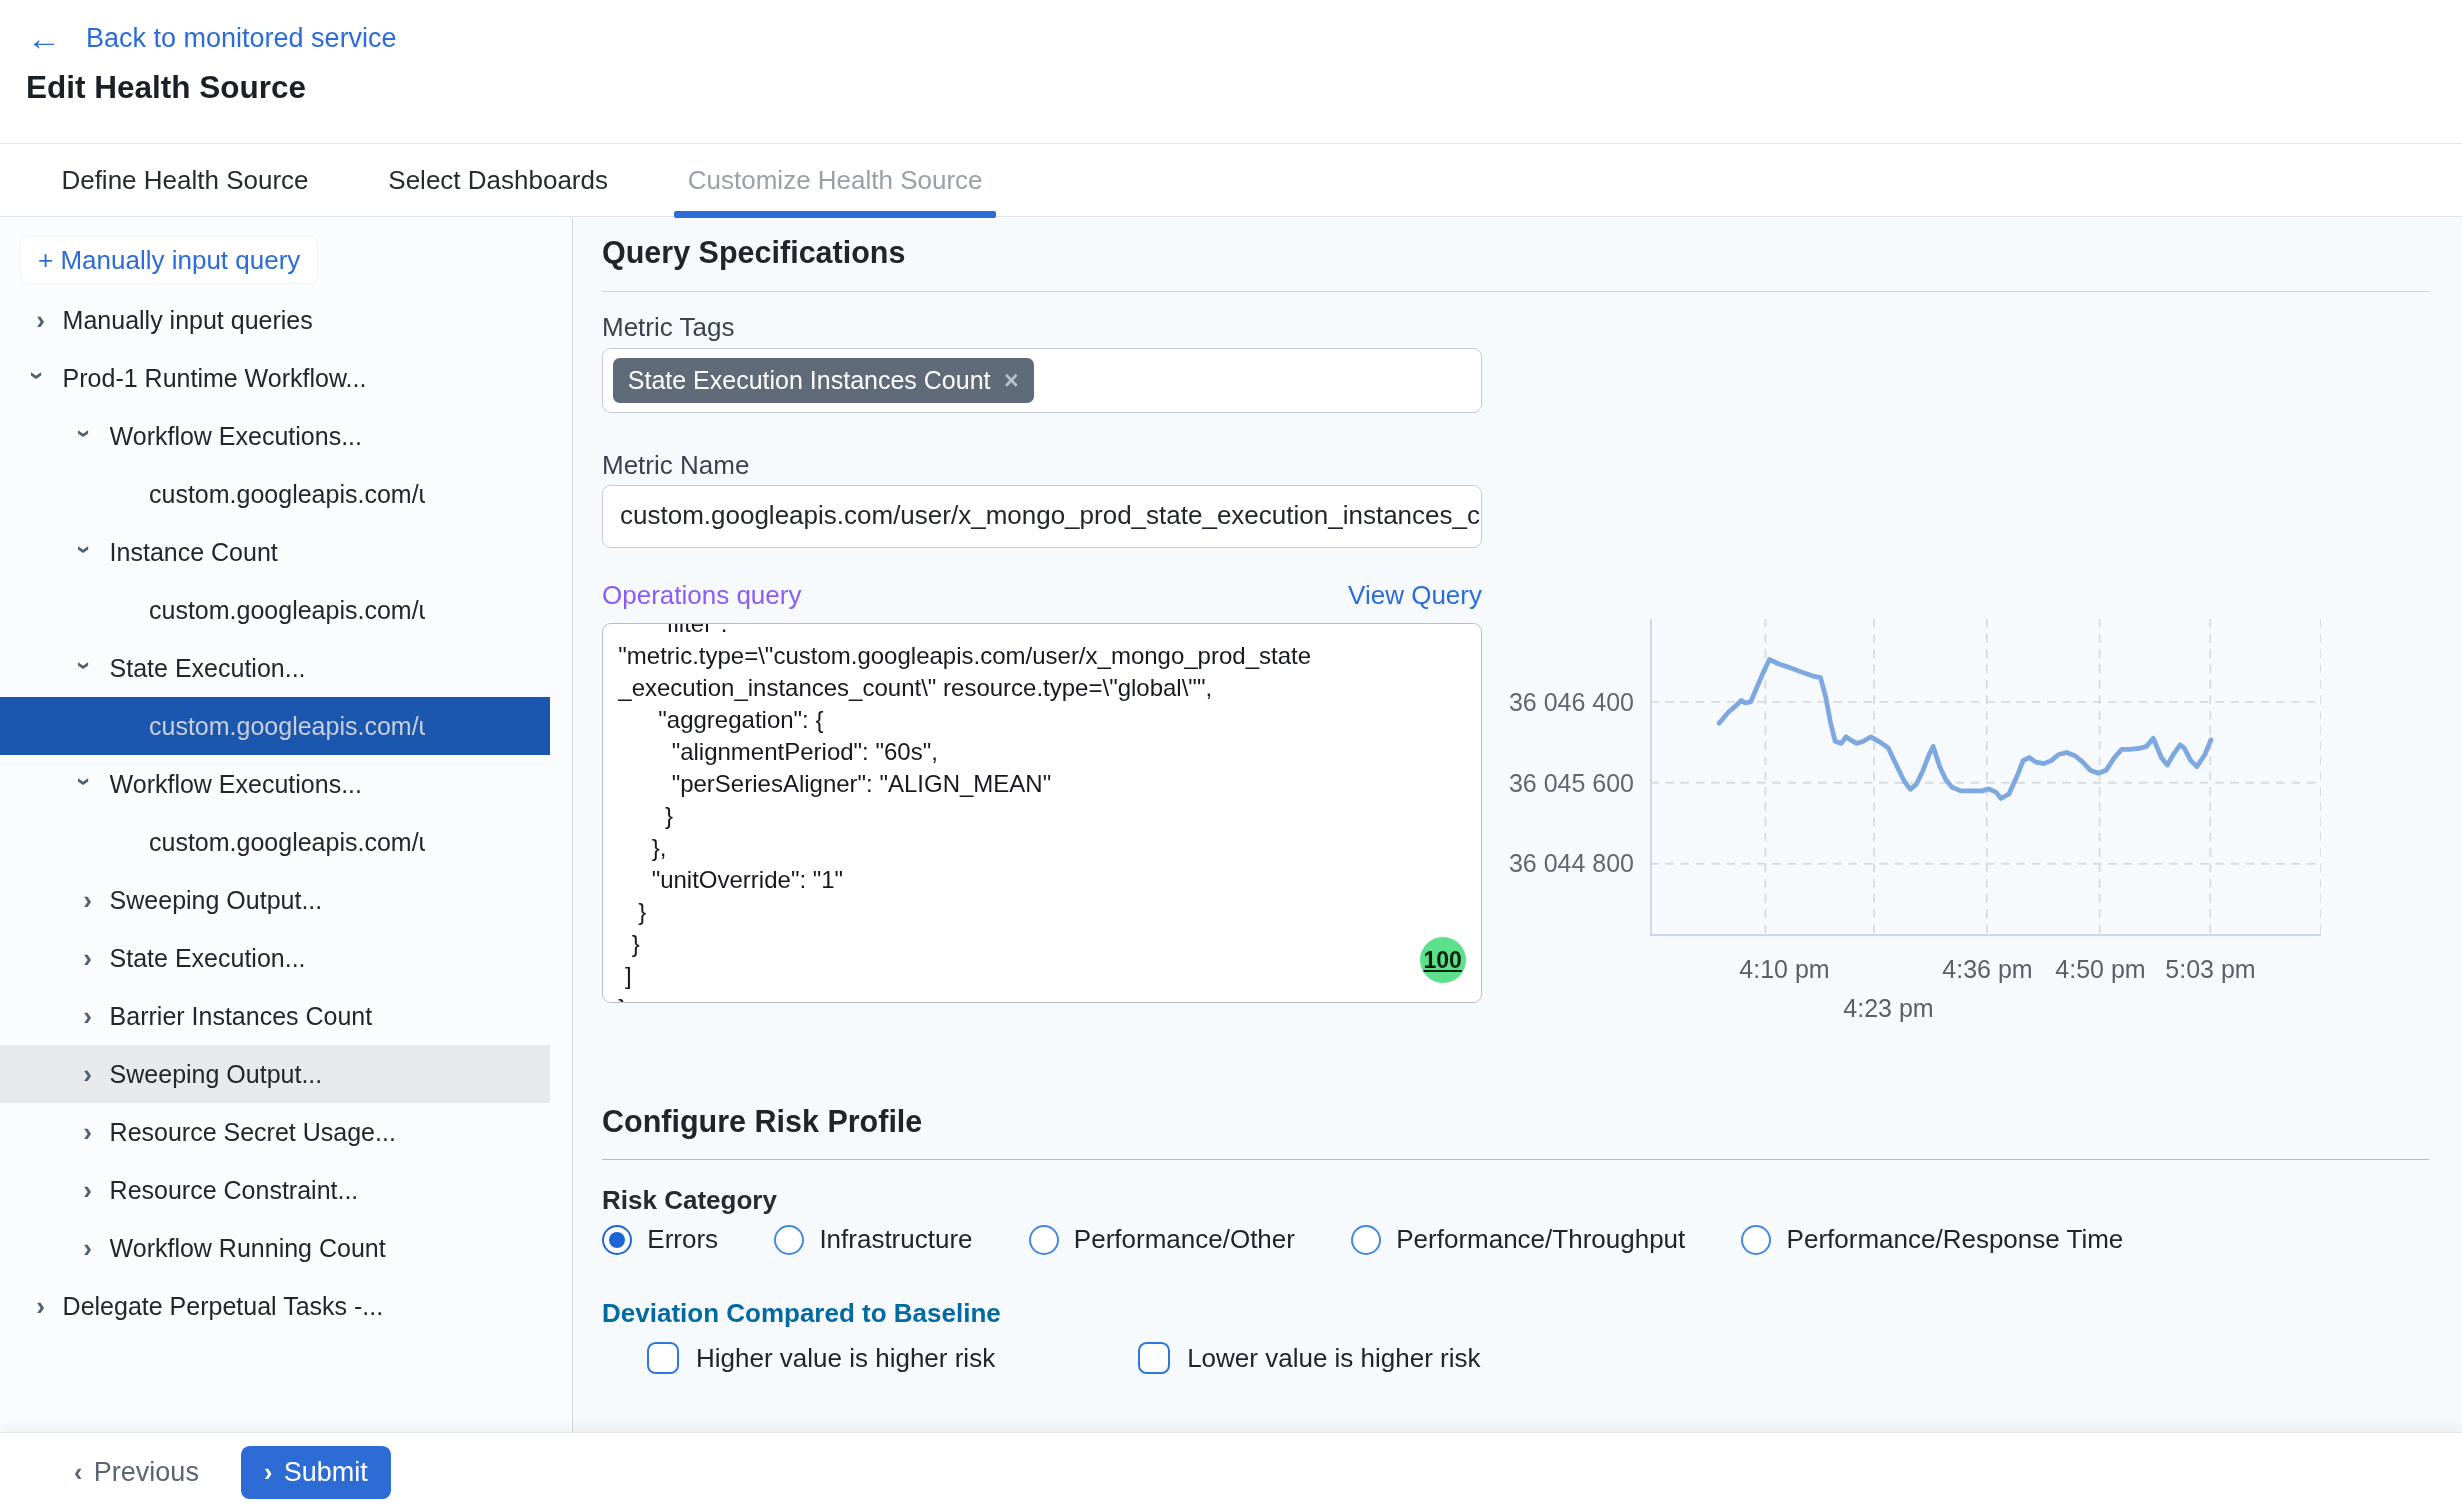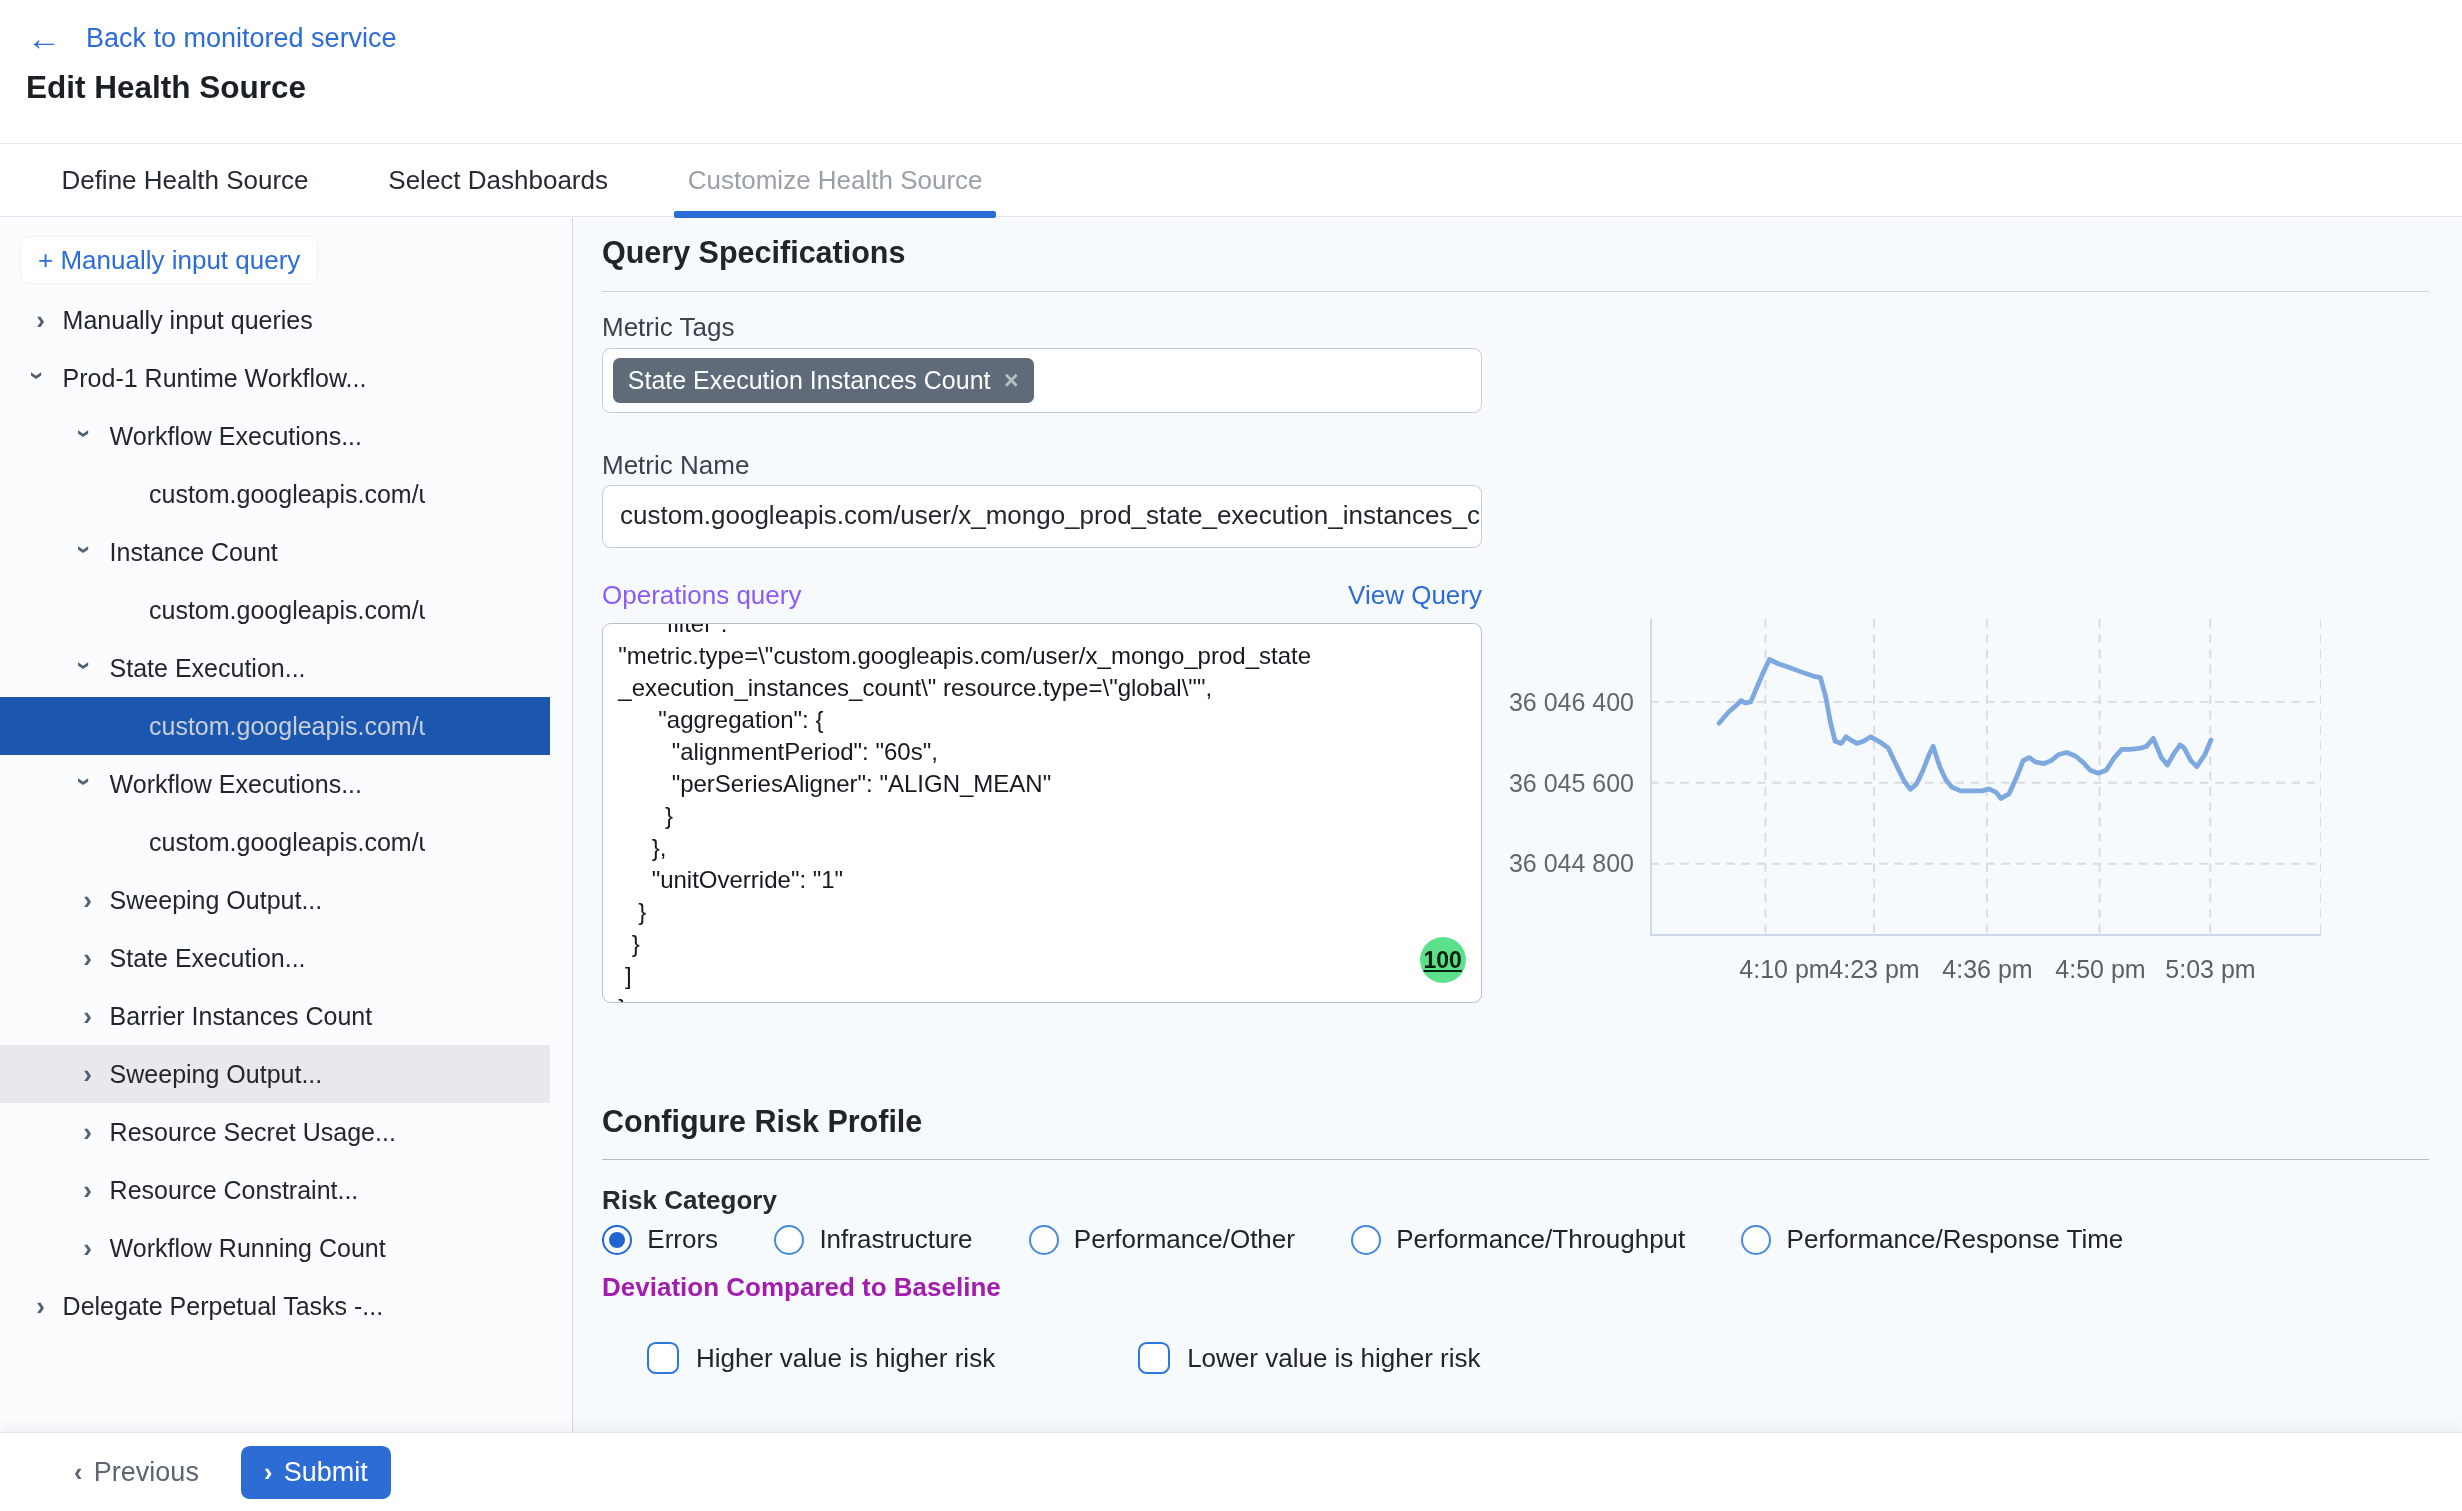--- a/index.html
+++ b/index.html
@@ -190,21 +190,21 @@
           <line x1="352.906" y1="0" x2="352.906" y2="332" stroke="#d8dbe1" stroke-width="2" stroke-dasharray="9 7"></line>
           <line x1="471.01000000000005" y1="0" x2="471.01000000000005" y2="332" stroke="#d8dbe1" stroke-width="2" stroke-dasharray="9 7"></line>
           <line x1="587.005" y1="0" x2="587.005" y2="332" stroke="#d8dbe1" stroke-width="2" stroke-dasharray="9 7"></line>
           <line x1="703" y1="0" x2="703" y2="332" stroke="#d8dbe1" stroke-width="2" stroke-dasharray="9 7"></line>
           <line x1="1" y1="0" x2="1" y2="332" stroke="#ccd7e8" stroke-width="2"></line>
           <line x1="0" y1="331" x2="703" y2="331" stroke="#ccd7e8" stroke-width="2"></line>
           <polyline points="72.4,109.1 82.3,97.4 88.6,92.1 95.6,85.3 99.8,87.9 105.5,86.8 111.8,72.0 118.1,57.2 125.1,42.4 135.0,47.1 144.8,50.3 157.5,55.1 170.8,59.8 178.6,61.4 184.2,82.1 189.1,108.5 194.0,128.1 200.4,130.3 205.3,123.4 210.2,126.6 216.5,130.3 223.6,128.1 231.3,123.4 239.7,128.1 249.6,135.0 257.3,151.4 266.4,170.0 272.8,178.4 279.1,173.1 286.1,158.3 292.4,141.9 296.7,133.4 303.7,155.1 310.0,168.4 316.4,176.3 325.5,180.0 338.1,180.0 348.0,180.0 355.0,177.9 362.7,181.6 367.7,188.0 376.1,183.2 384.5,164.7 390.9,148.3 397.2,145.1 404.2,149.9 412.7,151.4 420.4,148.3 428.1,141.9 436.6,139.8 445.7,143.5 453.4,149.9 461.2,158.3 469.6,161.5 478.0,158.3 486.5,145.1 494.2,136.6 502.6,136.6 512.5,135.6 520.2,133.4 527.3,125.0 535.7,145.1 542.0,153.0 548.3,141.9 555.4,131.8 559.6,135.0 566.6,148.3 572.9,154.6 581.4,141.9 587.7,126.6" fill="none" stroke="#7ea9e0" stroke-width="5" stroke-linejoin="round" stroke-linecap="round"></polyline>
         </svg>
       <div id="xticks">
           <div class="xtick" style="left: 276px;">4:10 pm</div>
-          <div class="xtick" style="left: 366px;">4:23 pm</div>
+          <div class="xtick" style="left: 380px; margin-top: 39px;">4:23 pm</div>
           <div class="xtick" style="left: 479px;">4:36 pm</div>
           <div class="xtick" style="left: 592px;">4:50 pm</div>
           <div class="xtick" style="left: 702px;">5:03 pm</div>
         </div>
     </div>
 
     <div class="section-heading" style="top:886px;">Configure Risk Profile</div>
     <div class="divider" style="top:941px; border-top-color:#b6bac2;"></div>
 
     <div class="field-label" style="top:967px; font-weight:700; color:#262a31;">Risk Category</div>
@@ -224,21 +224,21 @@
         <div class="radio-opt">
           <span class="radio"></span>
           <span class="radio-label">Performance/Throughput</span>
         </div>
         <div class="radio-opt">
           <span class="radio"></span>
           <span class="radio-label">Performance/Response Time</span>
         </div>
       </div>
 
-    <div class="field-label" style="top:1054px; font-weight:700; color:#a21caf;">Deviation Compared to Baseline</div>
+    <div class="field-label" style="top:1080px; font-weight:700; color:#0369a1;">Deviation Compared to Baseline</div>
     <div id="check-row">
         <div class="check-opt">
           <span class="checkbox"></span>
           <span class="check-label">Higher value is higher risk</span>
         </div>
         <div class="check-opt">
           <span class="checkbox"></span>
           <span class="check-label">Lower value is higher risk</span>
         </div>
       </div>

